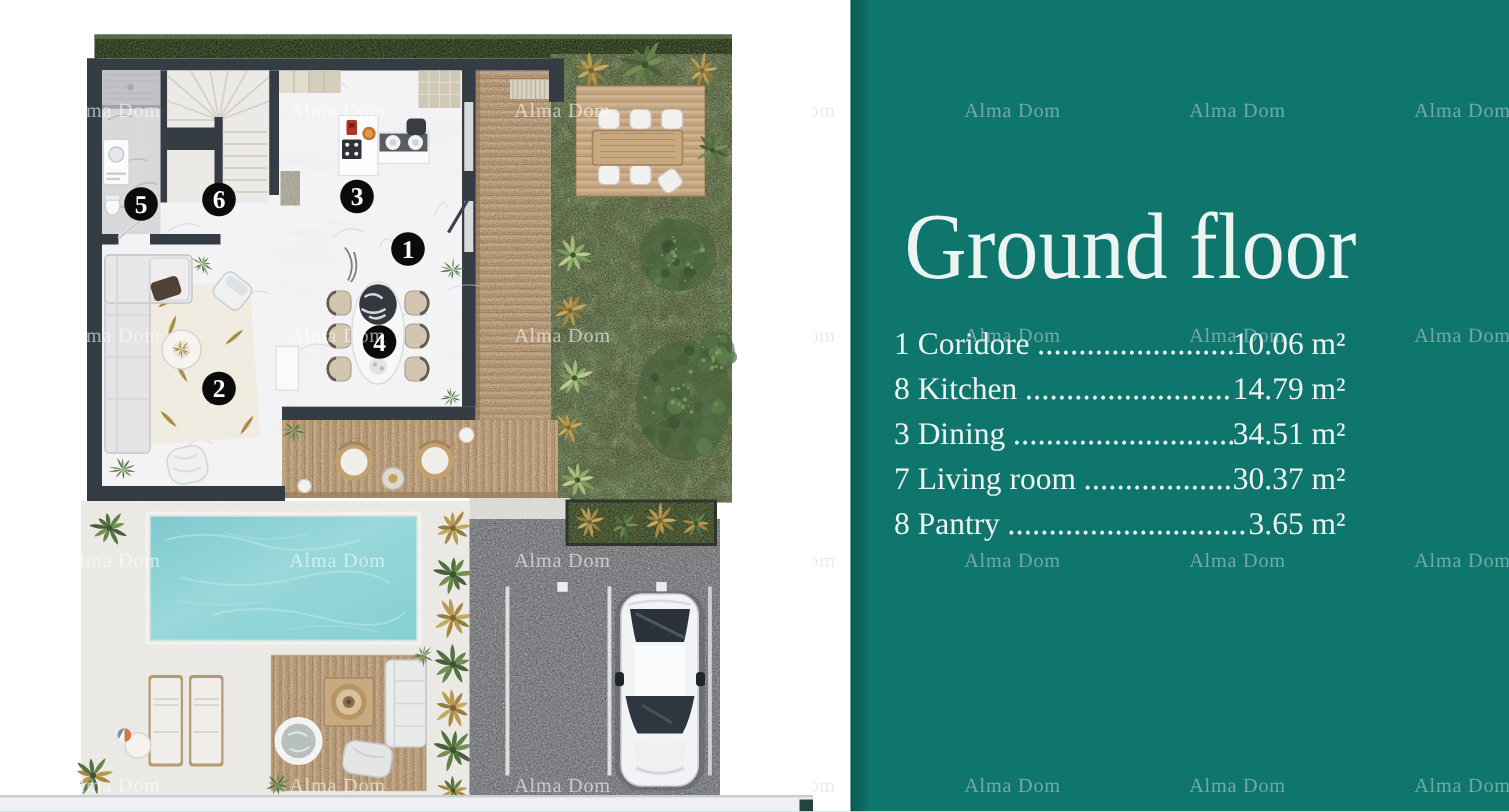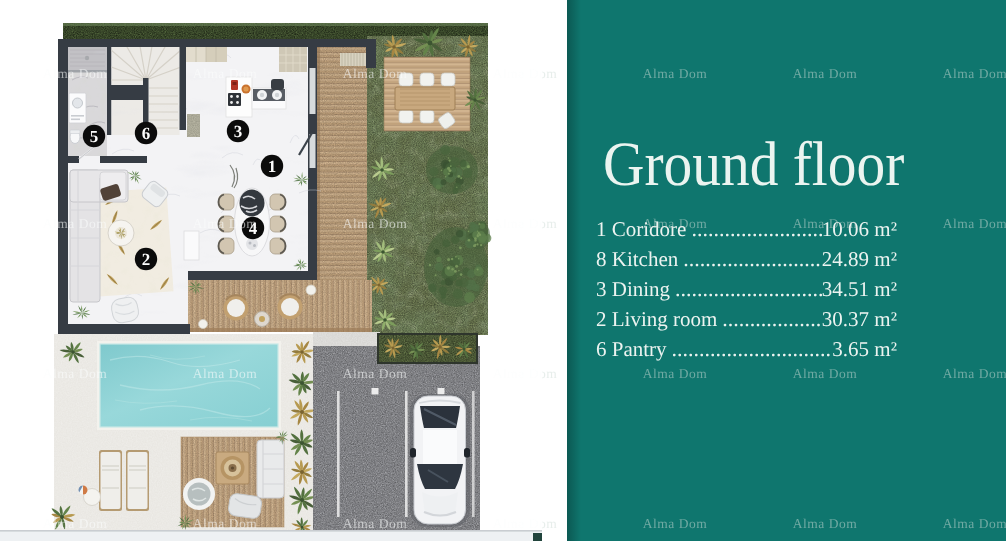--- a/index.html
+++ b/index.html
@@ -938,34 +938,34 @@
 
 <div id="list">
 <div class="row">
           <span class="nm">1 Coridore</span>
           <span class="dots"></span>
           <span class="vl">10.06 m²</span>
         </div>
 <div class="row">
           <span class="nm">8 Kitchen</span>
           <span class="dots"></span>
-          <span class="vl">24.89 m²</span>
+          <span class="vl">14.79 m²</span>
         </div>
 <div class="row">
           <span class="nm">3 Dining</span>
           <span class="dots"></span>
           <span class="vl">34.51 m²</span>
         </div>
 <div class="row">
-          <span class="nm">2 Living room</span>
+          <span class="nm">7 Living room</span>
           <span class="dots"></span>
           <span class="vl">30.37 m²</span>
         </div>
 <div class="row">
-          <span class="nm">6 Pantry</span>
+          <span class="nm">8 Pantry</span>
           <span class="dots"></span>
           <span class="vl">3.65 m²</span>
         </div>
 </div>
 </div>
 
 <div class="wm" style="clip-path:inset(0 0 0 542px);color:rgba(208,222,216,0.50)">
       <span style="left:75px;top:75px">Alma Dom</span>
       <span style="left:225px;top:75px">Alma Dom</span>
       <span style="left:375px;top:75px">Alma Dom</span>

